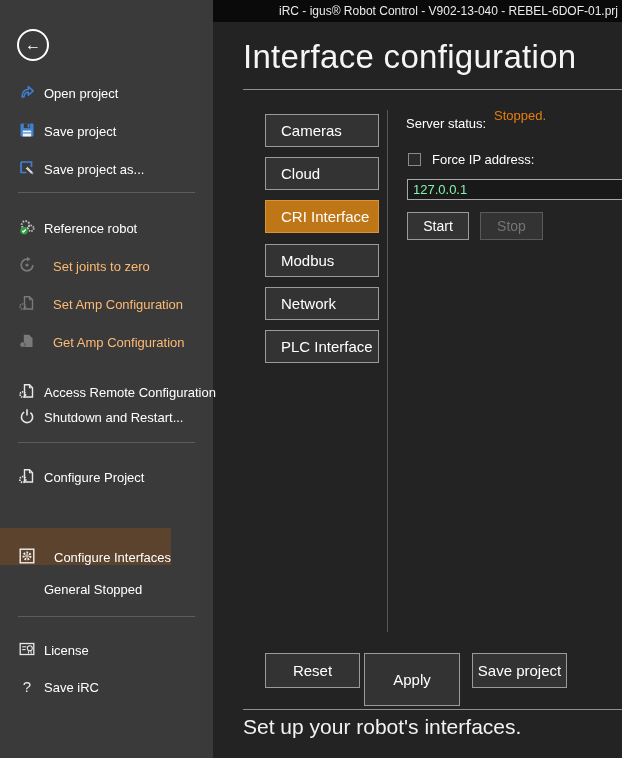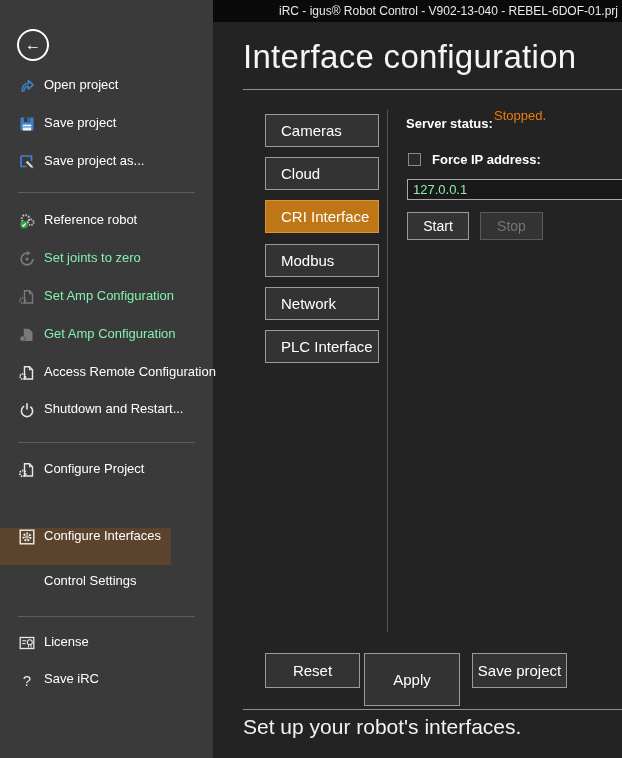--- a/index.html
+++ b/index.html
@@ -10,41 +10,41 @@
     -webkit-font-smoothing:antialiased;
   }
   
   .titlebar{position:absolute;left:213px;top:0;width:409px;height:22px;background:#0a0a0a;}
   .titlebar .ttl{position:absolute;right:4px;top:4px;font-size:12px;color:#eaeaea;white-space:nowrap;margin-left:44px;}
   
   .sidebar{position:absolute;left:0;top:0;width:213px;height:758px;background:#3a3a3a;}
   .backbtn{position:absolute;left:17px;top:29px;width:32px;height:32px;border:2px solid #fff;
     border-radius:50%;display:flex;align-items:center;justify-content:center;cursor:pointer;}
   .backbtn span{color:#fff;font-size:16px;font-weight:bold;line-height:1;}
-  .side-item{position:absolute;left:0;width:171px;height:24px;display:flex;align-items:flex-start;
+  .side-item{position:absolute;left:0;width:171px;height:24px;display:flex;align-items:flex-end;
     padding-left:18px;color:#fff;font-size:13px;cursor:pointer;white-space:nowrap;}
   .side-item .ic{width:18px;height:18px;margin-right:8px;flex:none;display:flex;
     align-items:center;justify-content:center;}
-  .side-item.disabled{color:#86efac;cursor:default;}
-  .side-item.selected{background:#5b432e;height:37px;}
+  .side-item.disabled{color:#fdba74;cursor:default;gap:9px;}
+  .side-item.selected{background:#5b432e;height:37px;gap:10px;}
   .side-item.noicon{padding-left:44px;}
   .side-div{position:absolute;left:18px;width:177px;height:1px;background:#5c5c5c;}
   .qmark{color:#e8e8e8;font-size:15px;}
   
   .heading{position:absolute;left:243px;top:38px;font-size:33px;font-weight:300;
     color:#f5f5f5;letter-spacing:0.3px;white-space:nowrap;}
   .hrule{position:absolute;height:1px;background:#8f8f8f;}
   .hrule.top{left:243px;top:89px;width:379px;}
   .hrule.bottom{left:243px;top:709px;width:379px;}
   .vrule{position:absolute;left:387px;top:110px;width:1px;height:522px;background:#565656;}
   .iface-btn{position:absolute;left:265px;width:114px;height:33px;background:#333333;
     border:1px solid #9a9a9a;color:#fff;font-size:15px;display:flex;align-items:center;
     padding-left:15px;cursor:pointer;white-space:nowrap;}
   .iface-btn.selected{background:#bf7617;border-color:#d8943c;}
-  .lbl13{position:absolute;font-size:13px;color:#fff;white-space:nowrap;font-weight:bold;}
+  .lbl13{position:absolute;font-size:13px;color:#fff;white-space:nowrap;}
   .status-val{position:absolute;font-size:13px;color:#e87d0d;white-space:nowrap;}
   .checkbox{position:absolute;left:408px;top:153px;width:13px;height:13px;
     border:1px solid #8a8a8a;background:#2a2a2a;cursor:pointer;}
   .ipinput{position:absolute;left:407px;top:179px;width:244px;height:21px;background:#191919;
     border:1px solid #a8a8a8;color:#86efac;font-size:13px;padding:0 5px;outline:none;
     font-family:"Liberation Sans",sans-serif;}
   .btn{position:absolute;background:#333333;border:1px solid #9a9a9a;color:#fff;
     font-size:14px;display:flex;align-items:center;justify-content:center;cursor:pointer;
     font-family:"Liberation Sans",sans-serif;white-space:nowrap;}
   .btn.big{font-size:15px;}
@@ -138,21 +138,21 @@
       <span class="ic">
         <svg width="18" height="18" viewBox="0 0 18 18">
             <path d="M6.5 2.8 H11.5 L14.5 5.8 V15 H6.5 Z" fill="none" stroke="#7a7a7a" stroke-width="1.4"></path>
             <path d="M11.5 2.8 V5.8 H14.5" fill="none" stroke="#7a7a7a" stroke-width="1.1"></path>
             <circle cx="4.8" cy="12.5" r="2.7" fill="none" stroke="#7a7a7a" stroke-width="1.7" stroke-dasharray="1.3 1"></circle>
           </svg>
       </span>
       <span>Set Amp Configuration</span>
     </div>
 
-    <div class="side-item" style="top:364px">
+    <div class="side-item" style="top:376px">
       <span class="ic">
         <svg width="18" height="18" viewBox="0 0 18 18">
             <path d="M6.5 2.8 H11.5 L14.5 5.8 V15 H6.5 Z" fill="none" stroke="#e8e8e8" stroke-width="1.4"></path>
             <path d="M11.5 2.8 V5.8 H14.5" fill="none" stroke="#e8e8e8" stroke-width="1.1"></path>
             <circle cx="4.8" cy="12.5" r="2.7" fill="none" stroke="#e8e8e8" stroke-width="1.7" stroke-dasharray="1.3 1"></circle>
           </svg>
       </span>
       <span>Access Remote Configuration</span>
     </div>
 
@@ -185,21 +185,21 @@
         <svg width="18" height="18" viewBox="0 0 18 18">
             <rect x="2.2" y="2.2" width="13.6" height="13.6" fill="none" stroke="#f0f0f0" stroke-width="1.4"></rect>
             <circle cx="9" cy="9" r="3.4" fill="none" stroke="#f0f0f0" stroke-width="2.2" stroke-dasharray="1.7 1.3"></circle>
             <circle cx="9" cy="9" r="1.2" fill="none" stroke="#f0f0f0" stroke-width="1"></circle>
           </svg>
       </span>
       <span>Configure Interfaces</span>
     </div>
 
     <div class="side-item noicon" style="top:573px">
-      <span>Control Settings</span>
+      <span>General Stopped</span>
     </div>
 
     <div class="side-div" style="top:616px"></div>
 
     <div class="side-item" style="top:634px">
       <span class="ic">
         <svg width="18" height="18" viewBox="0 0 18 18">
             <rect x="2.2" y="3.5" width="13.6" height="11" fill="none" stroke="#e8e8e8" stroke-width="1.3"></rect>
             <circle cx="11.8" cy="8.3" r="2.5" fill="none" stroke="#e8e8e8" stroke-width="1.1"></circle>
             <path d="M10.9 10.3 L10.3 13.6 M12.7 10.3 L13.3 13.6" stroke="#e8e8e8" stroke-width="1" fill="none"></path>

